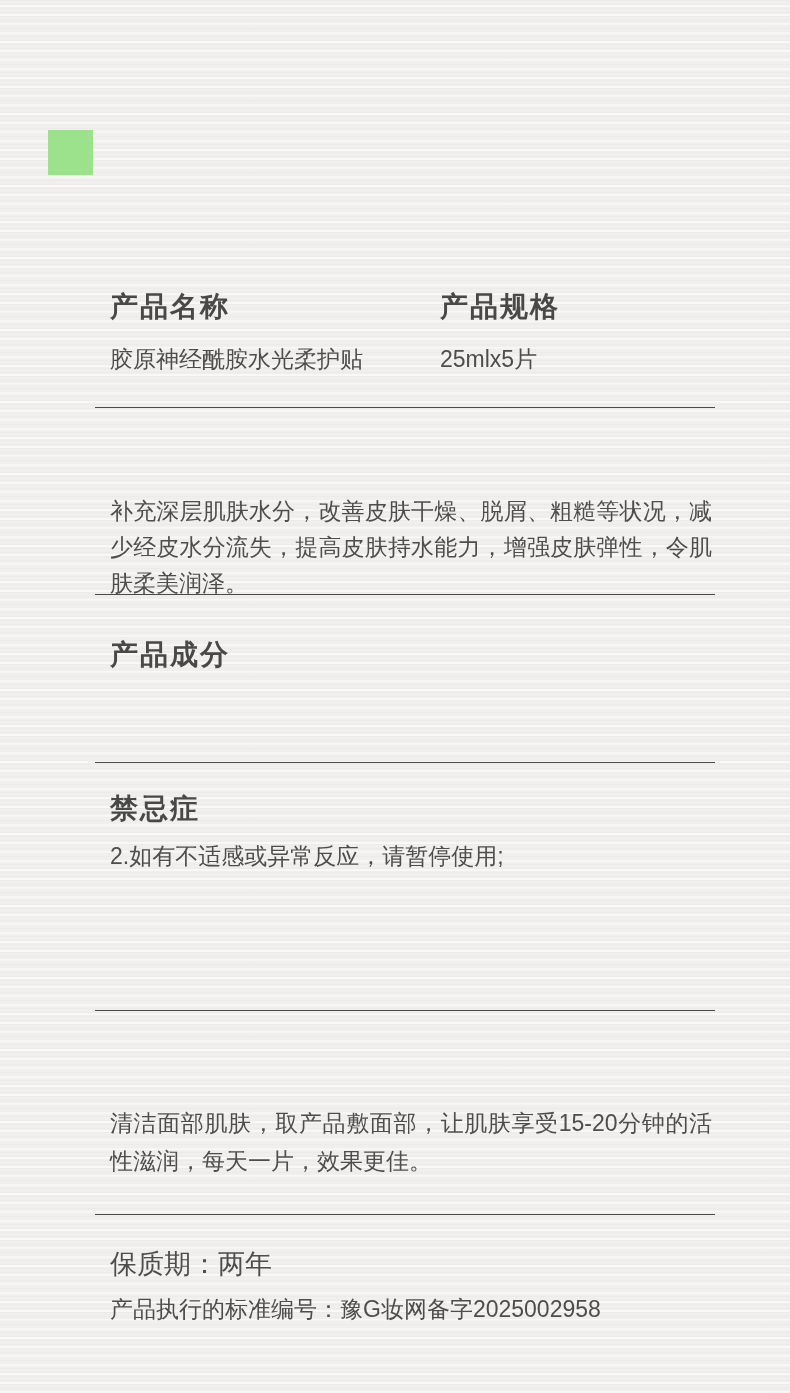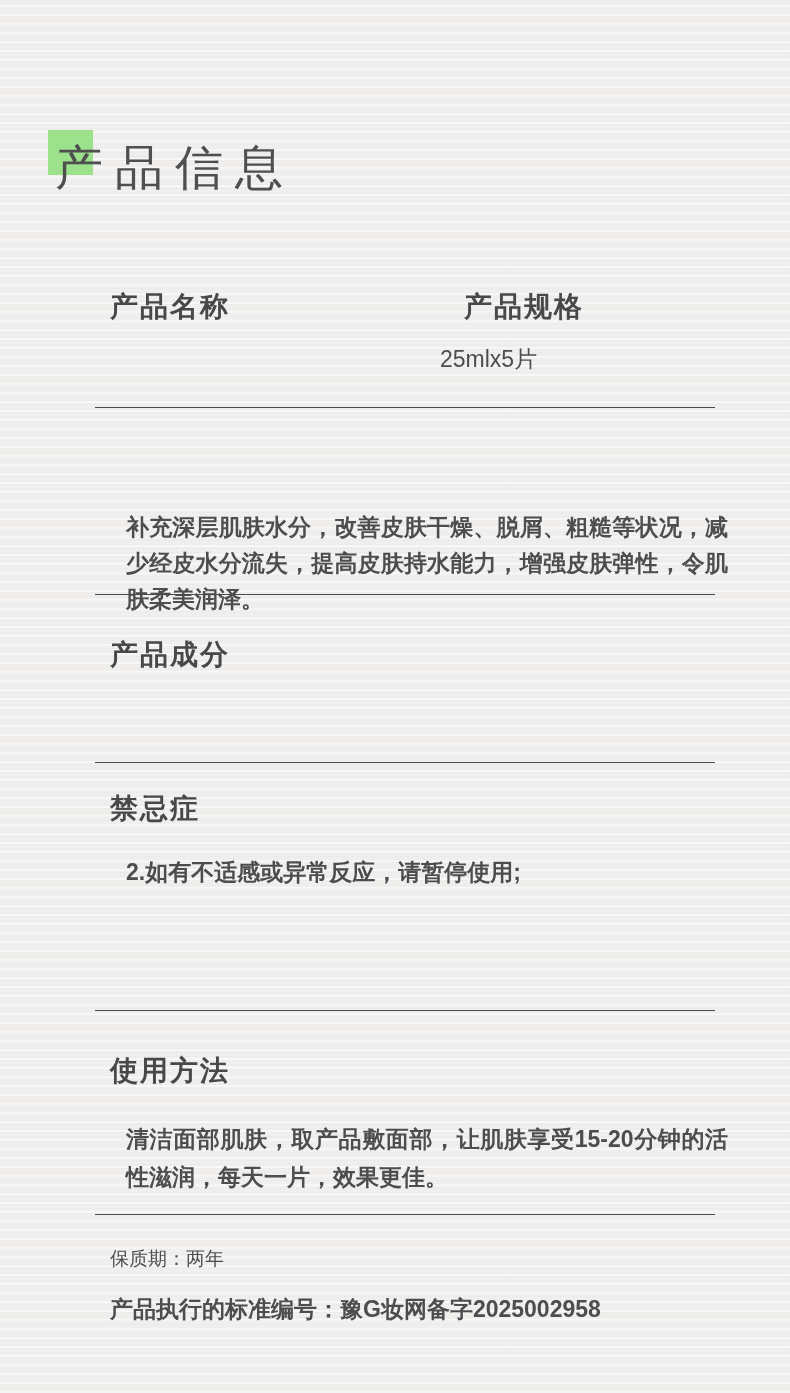--- a/index.html
+++ b/index.html
@@ -41,23 +41,23 @@
     font-size:28px;
     font-weight:600;
     letter-spacing:2px;
     color:#484848;
     white-space:nowrap;
   }
   .sec-b{
     position:absolute;
     left:110px;
     width:602px;
-    margin:16px;
+    margin:0;
     font-size:23px;
-    font-weight:700;
+    font-weight:400;
     line-height:36px;
     color:#4d4d4d;
     text-align:justify;
   }
   .val{
     position:absolute;
     margin:0;
     font-size:23px;
     font-weight:400;
     color:#4d4d4d;
@@ -67,21 +67,21 @@
     position:absolute;
     left:95px;
     width:620px;
     height:0;
     border:none;
     border-top:1px solid #4a4a4a;
     margin:0;
   }
   
   .h-name{top:288px;}
-  .h-spec{top:288px; left:440px;margin-left:24px;}
+  .h-spec{top:288px; left:440px;}
   .v-name{left:110px; top:344px;}
   .v-spec{left:440px; top:344px;}
   .div-1{top:407px;}
   
   .h-efficacy{top:442px;}
   .b-efficacy{top:493px;}
   .div-2{top:594px;}
   
   .h-ingredients{top:636px;text-align:right;}
   .b-ingredients{top:690px;}
@@ -89,57 +89,56 @@
   
   .h-contra{top:790px;}
   .b-contra{top:836px; line-height:40px;}
   .contra-item{margin:0 0 4px 0;}
   .div-4{top:1010px;}
   
   .h-usage{top:1052px;}
   .b-usage{top:1104px; line-height:38px;}
   .div-5{top:1214px;}
   
-  .f-shelf{left:110px; top:1246px; font-size:19px;}
+  .f-shelf{left:110px; top:1246px; font-size:27px;}
   .f-reg{
     position:absolute;
     left:110px; top:1293px;
     margin:0;
     font-size:23px;
     line-height:33px;
     color:#4d4d4d;
   }
-  .f-reg p{margin:0; white-space:nowrap;font-weight:bold;}
+  .f-reg p{margin:0; white-space:nowrap;}
 </style>
 </head>
 <body>
 
 <div class="page">
 
   <span class="accent-square"></span>
-  <h1 class="page-title">产品信息</h1>
 
   <h2 class="sec-h h-name">产品名称</h2>
   <h2 class="sec-h h-spec">产品规格</h2>
+  <p class="val v-name">胶原神经酰胺水光柔护贴</p>
   <p class="val v-spec">25mlx5片</p>
   <hr class="divider div-1">
 
   <p class="sec-b b-efficacy">补充深层肌肤水分，改善皮肤干燥、脱屑、粗糙等状况，减少经皮水分流失，提高皮肤持水能力，增强皮肤弹性，令肌肤柔美润泽。</p>
   <hr class="divider div-2">
 
   <h2 class="sec-h h-ingredients">产品成分</h2>
   <hr class="divider div-3">
 
   <h2 class="sec-h h-contra">禁忌症</h2>
   <div class="sec-b b-contra">
     <p class="contra-item">2.如有不适感或异常反应，请暂停使用;</p>
   </div>
   <hr class="divider div-4">
 
-  <h2 class="sec-h h-usage">使用方法</h2>
   <p class="sec-b b-usage">清洁面部肌肤，取产品敷面部，让肌肤享受15-20分钟的活性滋润，每天一片，效果更佳。</p>
   <hr class="divider div-5">
 
   <p class="val f-shelf">保质期：两年</p>
   <div class="f-reg">
     <p>产品执行的标准编号：豫G妆网备字2025002958</p>
   </div>
 
 </div>
 

